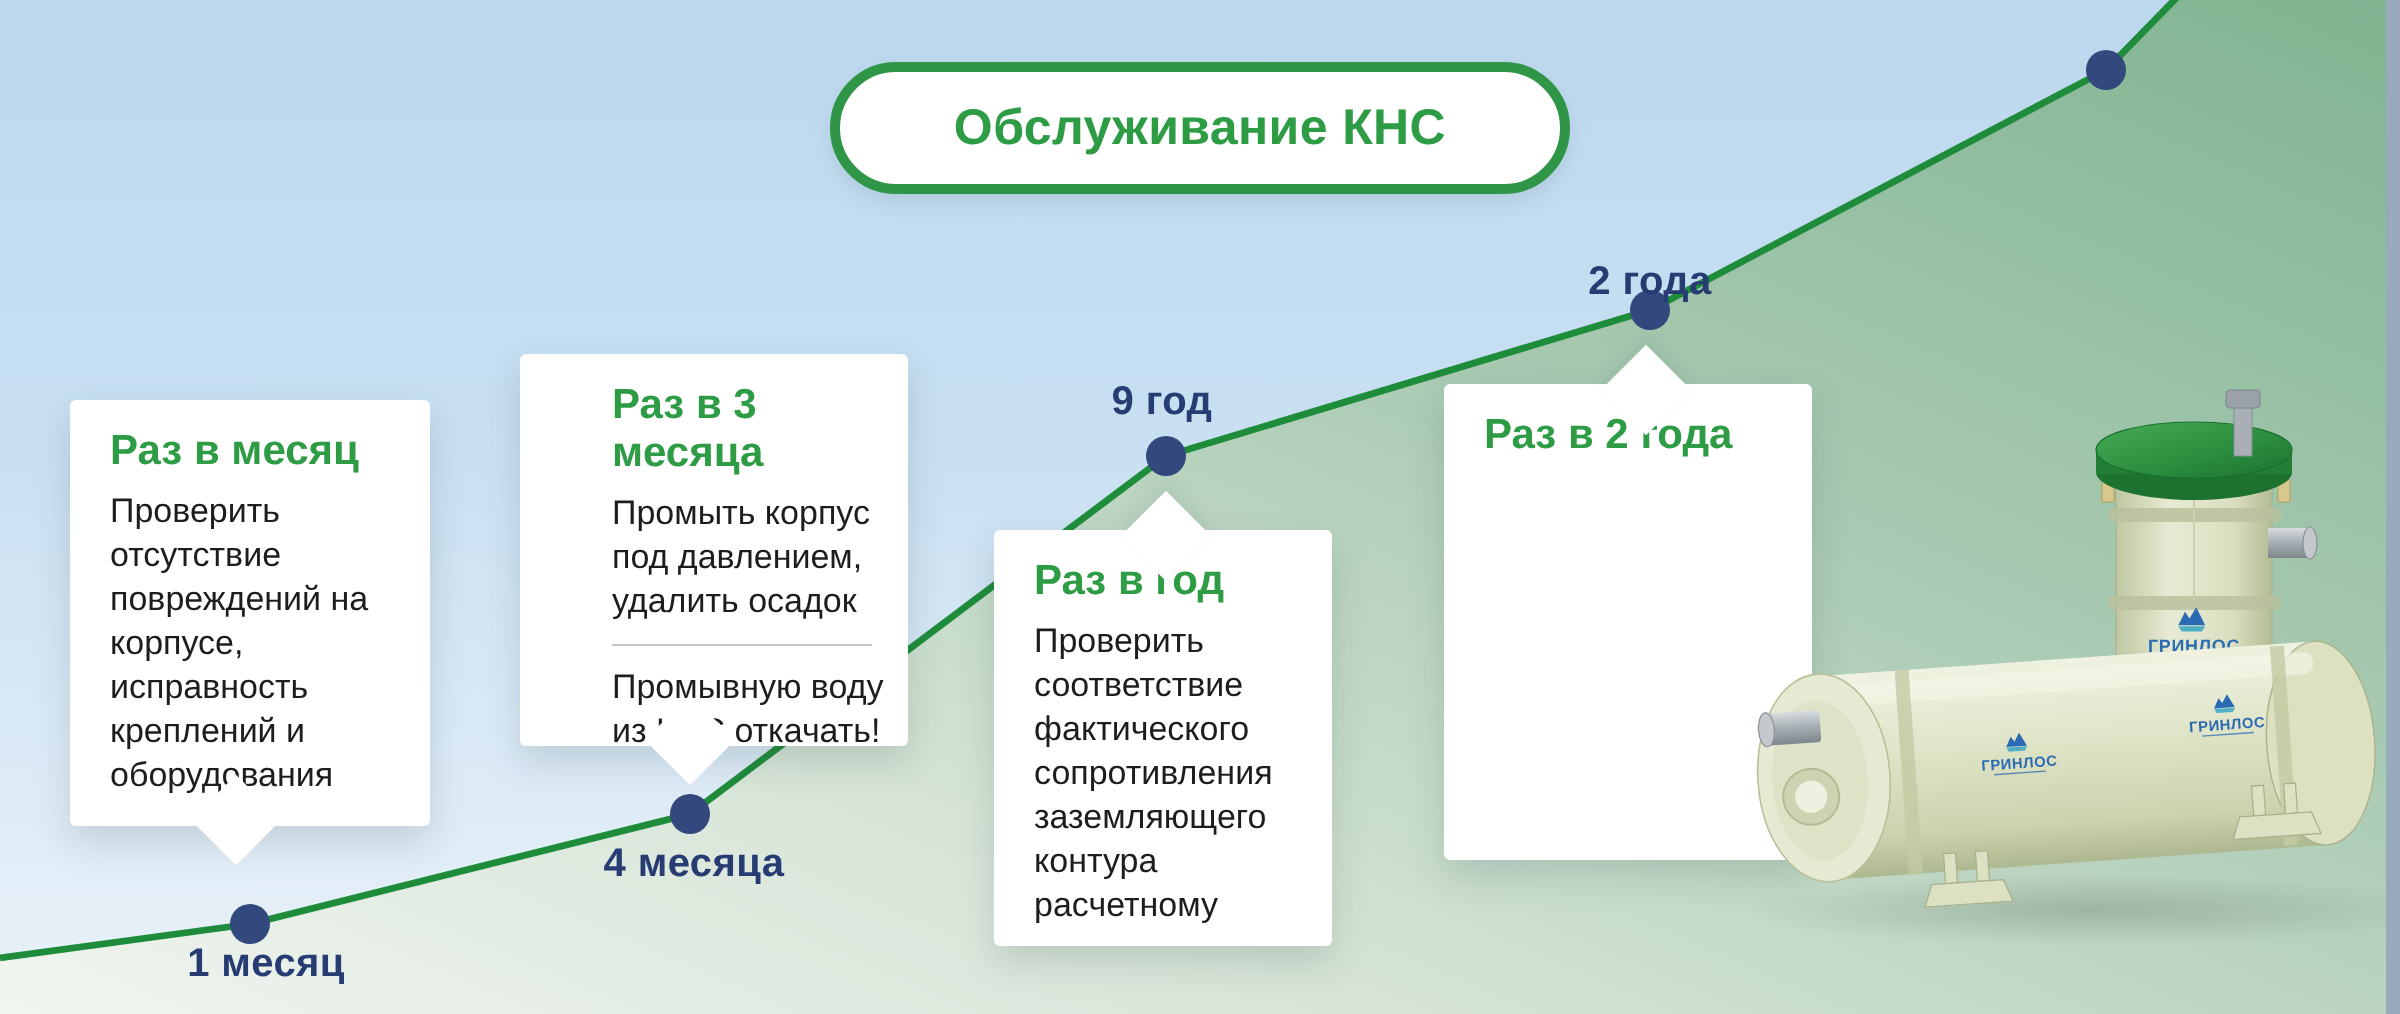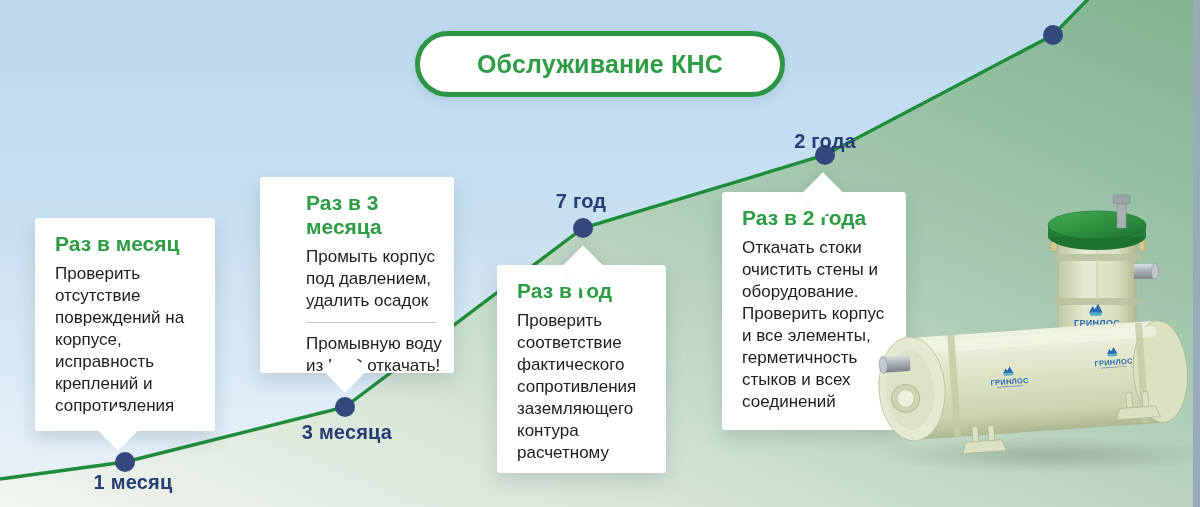--- a/index.html
+++ b/index.html
@@ -54,49 +54,48 @@
     <circle cx="345" cy="407" r="10" fill="#33487c"></circle>
     <circle cx="583" cy="228" r="10" fill="#33487c"></circle>
     <circle cx="825" cy="155" r="10" fill="#33487c"></circle>
     <circle cx="1053" cy="35" r="10" fill="#33487c"></circle>
   </svg>
 
   <div class="pill">
     <span>Обслуживание КНС</span>
   </div>
 
-  <div class="card" style="left:35px;top:218px;width:180px;height:213px;">
+  <div class="card" style="left:35px;top:200px;width:180px;height:213px;">
     <div class="ptr down" style="left:67px;"></div>
     <h3>Раз в месяц</h3>
-    <p>Проверить отсутствие повреждений на корпусе, исправность креплений и сопротивления</p>
+    <p>Проверить отсутствие повреждений на корпусе, исправность креплений и оборудования</p>
   </div>
 
   <div class="card" style="left:260px;top:177px;width:194px;height:196px;padding-left:46px;">
     <div class="ptr down" style="left:69px;"></div>
     <h3>Раз в 3 месяца</h3>
     <p>Промыть корпус под давлением, удалить осадок</p>
     <div class="divider"></div>
     <p>Промывную воду из КНС откачать!</p>
   </div>
 
   <div class="card" style="left:497px;top:265px;width:169px;height:208px;">
     <div class="ptr up" style="left:70px;"></div>
     <h3>Раз в год</h3>
     <p>Проверить соответствие фактического сопротивления заземляющего контура расчетному</p>
   </div>
 
   <div class="card" style="left:722px;top:192px;width:184px;height:238px;">
     <div class="ptr up" style="left:85px;"></div>
     <h3>Раз в 2 года</h3>
-    <p>Откачать стоки очистить стены и оборудование. Проверить корпус и все элементы, герметичность стыков и всех соединений</p>
   </div>
 
   <div class="m-label" style="left:53px;top:471px;">1 месяц</div>
-  <div class="m-label" style="left:267px;top:421px;">3 месяца</div>
-  <div class="m-label" style="left:501px;top:190px;">7 год</div>
+  <div class="m-label" style="left:267px;top:421px;">4 месяца</div>
+  <div class="m-label" style="left:501px;top:190px;">9 год</div>
   <div class="m-label" style="left:745px;top:130px;">2 года</div>
 
   <svg class="tank-svg" width="340" height="337" viewBox="860 170 340 337">
     <defs>
       <linearGradient id="vertGrad" x1="0" y1="0" x2="1" y2="0">
         <stop offset="0" stop-color="#bfc7a2"></stop>
         <stop offset="0.35" stop-color="#e8ebd4"></stop>
         <stop offset="0.75" stop-color="#d9dfc0"></stop>
         <stop offset="1" stop-color="#b3bc95"></stop>
       </linearGradient>

